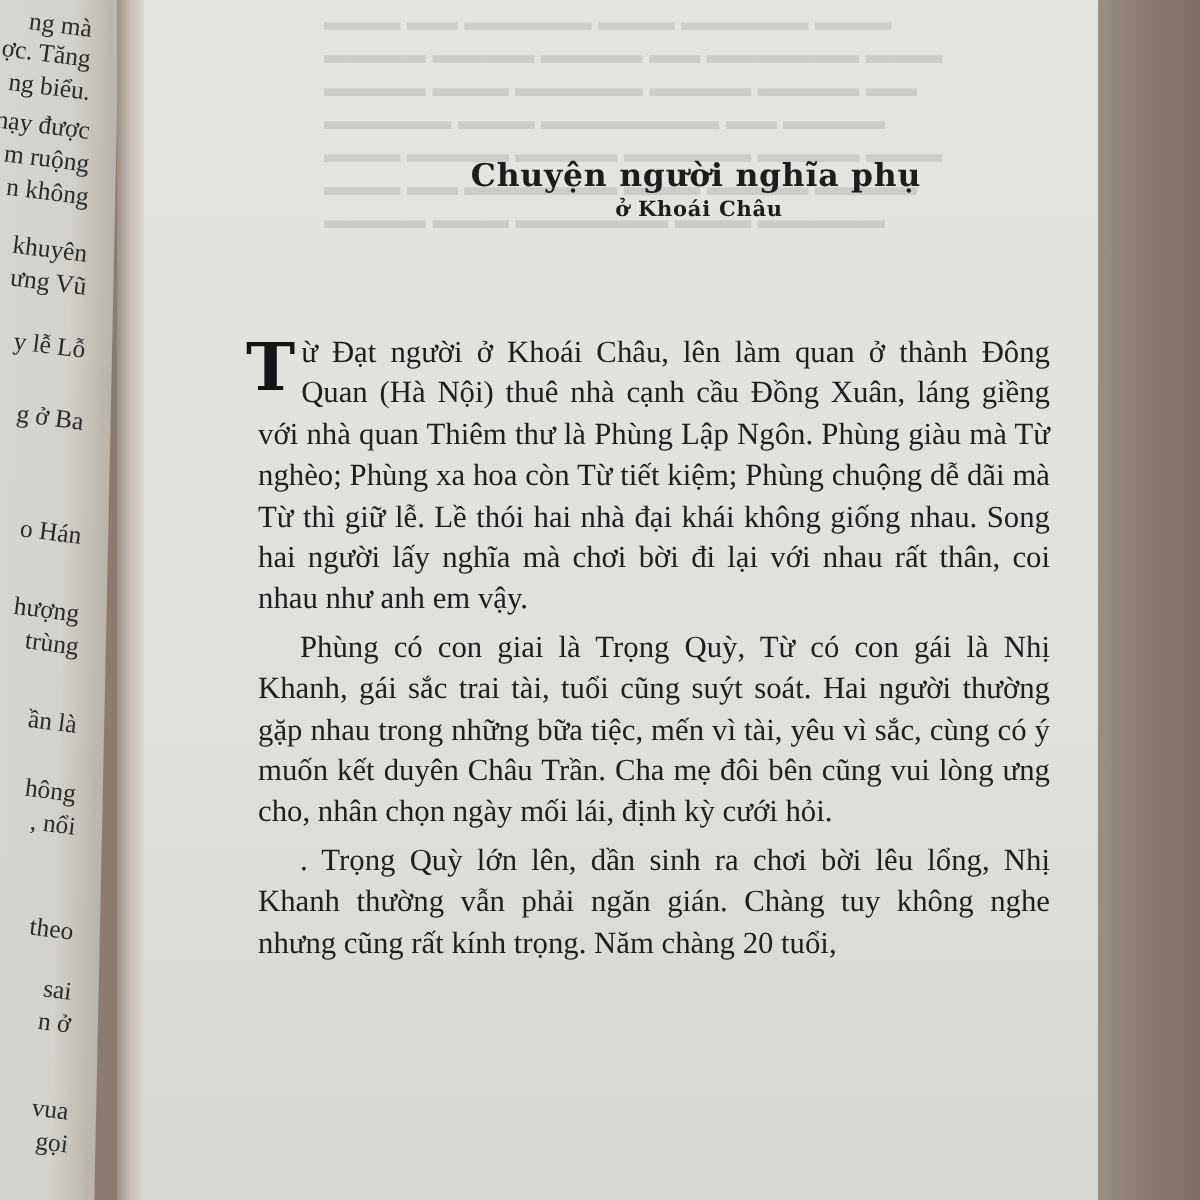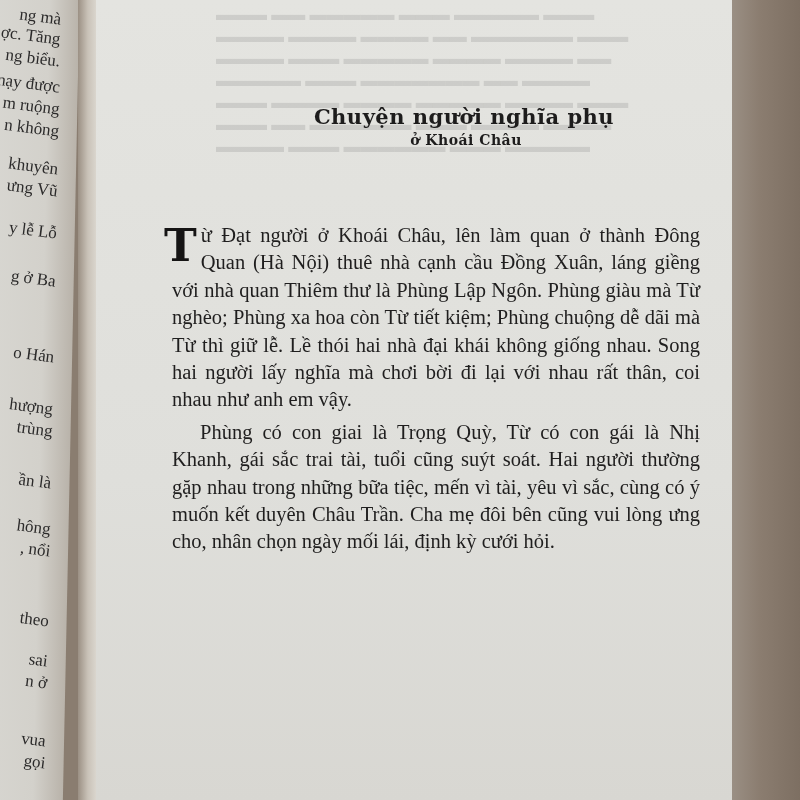--- a/index.html
+++ b/index.html
@@ -125,16 +125,17 @@
 ▬▬▬ ▬▬▬▬ ▬▬▬▬ ▬▬▬▬▬ ▬▬▬▬ ▬▬▬
 ▬▬▬ ▬▬ ▬▬▬▬▬▬ ▬▬▬ ▬▬▬▬ ▬▬▬▬
 ▬▬▬▬ ▬▬▬ ▬▬▬▬▬▬ ▬▬▬ ▬▬▬▬▬</div>
 
   <div class="title line1">Chuyện người nghĩa phụ</div>
   <div class="title line2">ở Khoái Châu</div>
 
   <div class="body-text">
     <p class="first"><span class="dropcap">T</span><span>ừ Đạt người ở Khoái Châu, lên làm quan ở thành Đông Quan (Hà Nội) thuê nhà cạnh cầu Đồng Xuân, láng giềng với nhà quan Thiêm thư là Phùng Lập Ngôn. Phùng giàu mà Từ nghèo; Phùng xa hoa còn Từ tiết kiệm; Phùng chuộng dễ dãi mà Từ thì giữ lễ. Lề thói hai nhà đại khái không giống nhau. Song hai người lấy nghĩa mà chơi bời đi lại với nhau rất thân, coi nhau như anh em vậy.</span></p>
     <p>Phùng có con giai là Trọng Quỳ, Từ có con gái là Nhị Khanh, gái sắc trai tài, tuổi cũng suýt soát. Hai người thường gặp nhau trong những bữa tiệc, mến vì tài, yêu vì sắc, cùng có ý muốn kết duyên Châu Trần. Cha mẹ đôi bên cũng vui lòng ưng cho, nhân chọn ngày mối lái, định kỳ cưới hỏi.</p>
+    <p>. Trọng Quỳ lớn lên, dần sinh ra chơi bời lêu lổng, Nhị Khanh thường vẫn phải ngăn gián. Chàng tuy không nghe nhưng cũng rất kính trọng. Năm chàng 20 tuổi,</p>
   </div>
 </div>
 
 <div class="page-edge"></div>
 
 </body></html>

